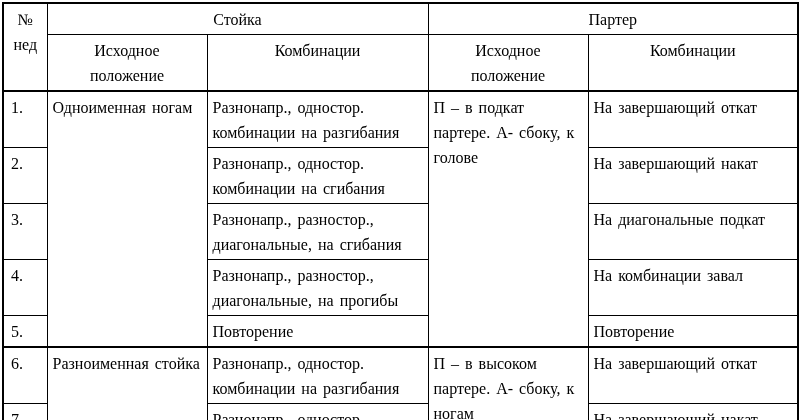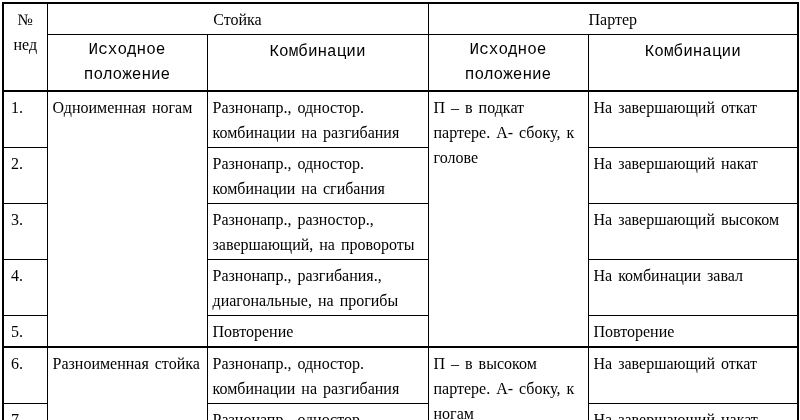--- a/index.html
+++ b/index.html
@@ -31,21 +31,20 @@
     word-spacing: 2px;
     overflow: hidden;
   }
   .plan th {
     text-align: center;
     font-weight: normal;
   }
   .hdr-wrap {
     display: inline-block;
     max-width: 112px;
-    font-family: Liberation Mono, monospace;
   }
   .thick-bottom { border-bottom: 2px solid #000 !important; }
   tr.thick-top > td { border-top: 2px solid #000; }
   td.num { padding-left: 7px; }
   
   col.c-num   { width: 44px;  }
   col.c-s-ip  { width: 160px; }
   col.c-s-kb  { width: 221px; }
   col.c-p-ip  { width: 160px; }
   col.c-p-kb  { width: 210px; }
@@ -94,26 +93,26 @@
     <td rowspan="5">П – в подкат партере. А- сбоку, к голове</td>
     <td>На завершающий откат</td>
   </tr>
   <tr class="r2">
     <td class="num">2.</td>
     <td>Разнонапр., одностор. комбинации на сгибания</td>
     <td>На завершающий накат</td>
   </tr>
   <tr class="r3">
     <td class="num">3.</td>
-    <td>Разнонапр., разностор., завершающий, на провороты</td>
-    <td>На завершающий высоком</td>
+    <td>Разнонапр., разностор., диагональные, на сгибания</td>
+    <td>На диагональные подкат</td>
   </tr>
   <tr class="r4">
     <td class="num">4.</td>
-    <td>Разнонапр., разгибания., диагональные, на прогибы</td>
+    <td>Разнонапр., разностор., диагональные, на прогибы</td>
     <td>На комбинации завал</td>
   </tr>
   <tr class="r5">
     <td class="num">5.</td>
     <td>Повторение</td>
     <td>Повторение</td>
   </tr>
 
   <tr class="r6 thick-top">
     <td class="num">6.</td>

